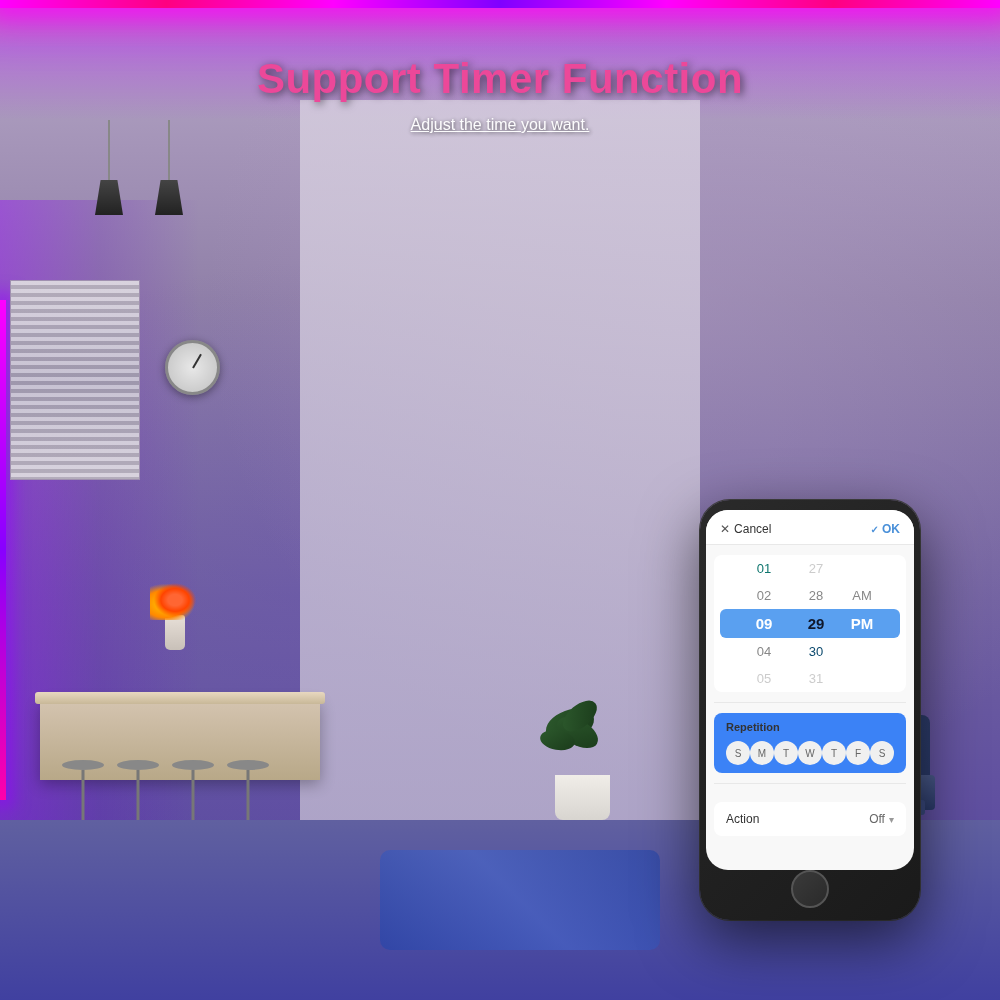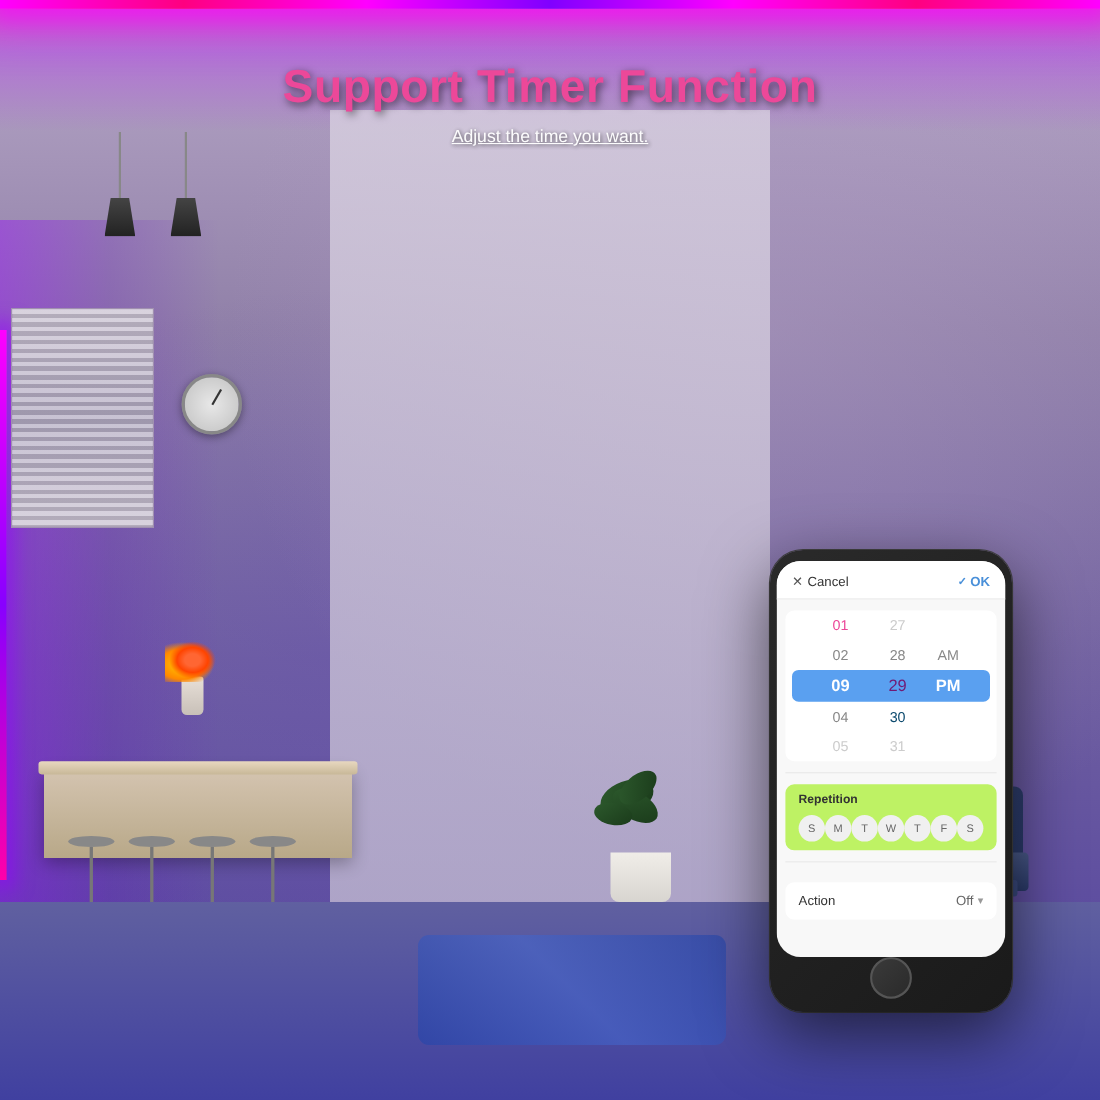--- a/index.html
+++ b/index.html
@@ -515,21 +515,21 @@
 
     
     .app-divider {
       height: 1px;
       background: #e8e8e8;
       margin: 10px 8px;
     }
 
     
     .repetition-section {
-      background: #bef264;
+      background: #3b82f6;
       margin: 0 8px;
       border-radius: 8px;
       padding: 8px 12px;
     }
 
     .section-label {
       font-size: 11px;
       color: #333;
       font-weight: 600;
       margin-bottom: 8px;
@@ -702,34 +702,34 @@
           <div class="ok-btn">
             <span class="checkmark">✓</span>
             <span>OK</span>
           </div>
         </div>
 
         <div class="time-picker">
           <div class="picker-rows">
 
             <div class="picker-row">
-              <div class="picker-col" style="color:#ec4899;">01</div>
+              <div class="picker-col" style="color:#0f766e;">01</div>
               <div class="picker-col" style="color:#ccc;">27</div>
               <div class="picker-col ampm" style="color:transparent;">AM</div>
             </div>
 
             <div class="picker-row">
               <div class="picker-col" style="color:#888;">02</div>
               <div class="picker-col" style="color:#888;">28</div>
               <div class="picker-col ampm" style="color:#888;">AM</div>
             </div>
 
             <div class="picker-row" style="background:#5aa0f0;border-radius:6px;margin:0 6px;">
               <div class="picker-col white-text" style="color:white;font-weight:700;">09</div>
-              <div class="picker-col white-text" style="color:#701a75;font-weight:400;">29</div>
+              <div class="picker-col white-text" style="color:#0f172a;font-weight:700;">29</div>
               <div class="picker-col ampm white-text" style="color:white;font-weight:700;">PM</div>
             </div>
 
             <div class="picker-row">
               <div class="picker-col" style="color:#888;">04</div>
               <div class="picker-col" style="color:#0c4a6e;">30</div>
               <div class="picker-col ampm" style="color:transparent;">PM</div>
             </div>
 
             <div class="picker-row">

